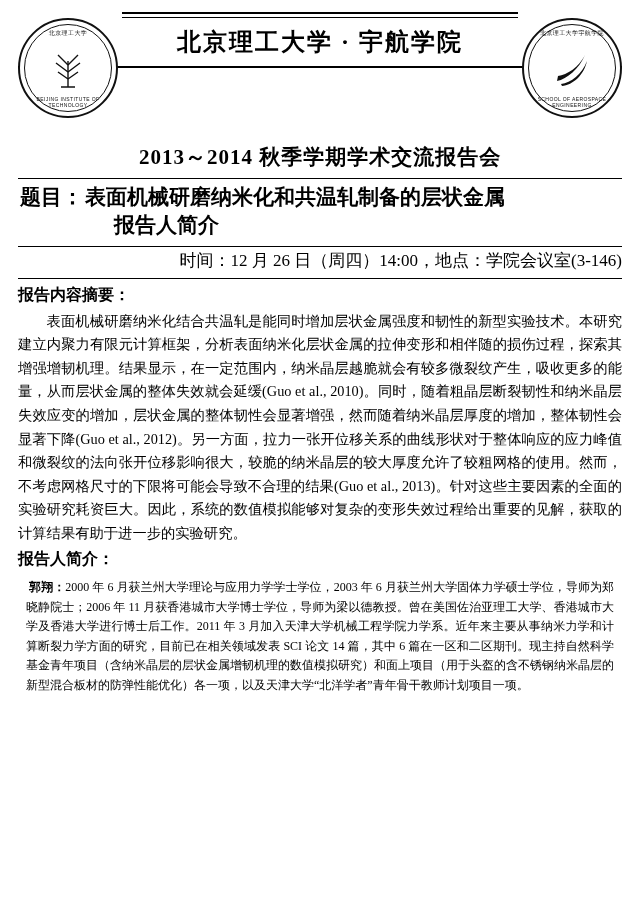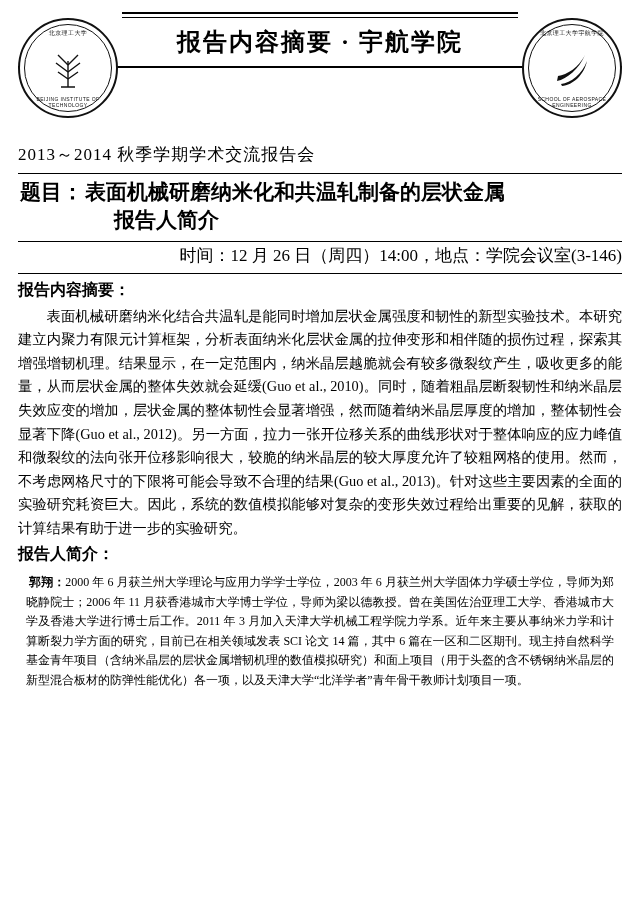--- a/index.html
+++ b/index.html
@@ -90,22 +90,23 @@
     letter-spacing: 2px;
     padding: 8px 0 6px 0;
   }
   .header-bottom-rule {
     border-top: 2px solid #000;
     margin-top: 2px;
   }
 
   
   .banner {
-    font-size: 17px;
-    font-weight: normal;
+    text-align: center;
+    font-size: 21px;
+    font-weight: bold;
     padding: 9px 0 7px 0;
     letter-spacing: 1px;
   }
 
   
   .topic-box {
     border-top: 1.5px solid #000;
     border-bottom: 1.5px solid #000;
     padding: 4px 0 6px 0;
   }
@@ -199,21 +200,21 @@
         <g fill="#111">
           <path d="M8 36 C18 34 30 24 36 10 C30 22 18 30 9 31 Z"></path>
           <path d="M12 39 C22 38 33 29 38 16 C35 30 24 40 13 41 Z"></path>
         </g>
       </svg>
       <div class="seal-text-bottom">SCHOOL OF AEROSPACE ENGINEERING</div>
     </div>
 
     <div class="title-block">
       <div class="rule"></div>
-      <div class="cn-org">报告内容摘要 · 宇航学院</div>
+      <div class="cn-org">北京理工大学 · 宇航学院</div>
     </div>
     <div class="header-bottom-rule"></div>
   </div>
 
   <div class="banner">2013～2014 秋季学期学术交流报告会</div>
 
   <div class="topic-box">
     <div class="topic-line">
       <span class="label">题目：</span><span>表面机械研磨纳米化和共温轧制备的层状金属</span>
     </div>

